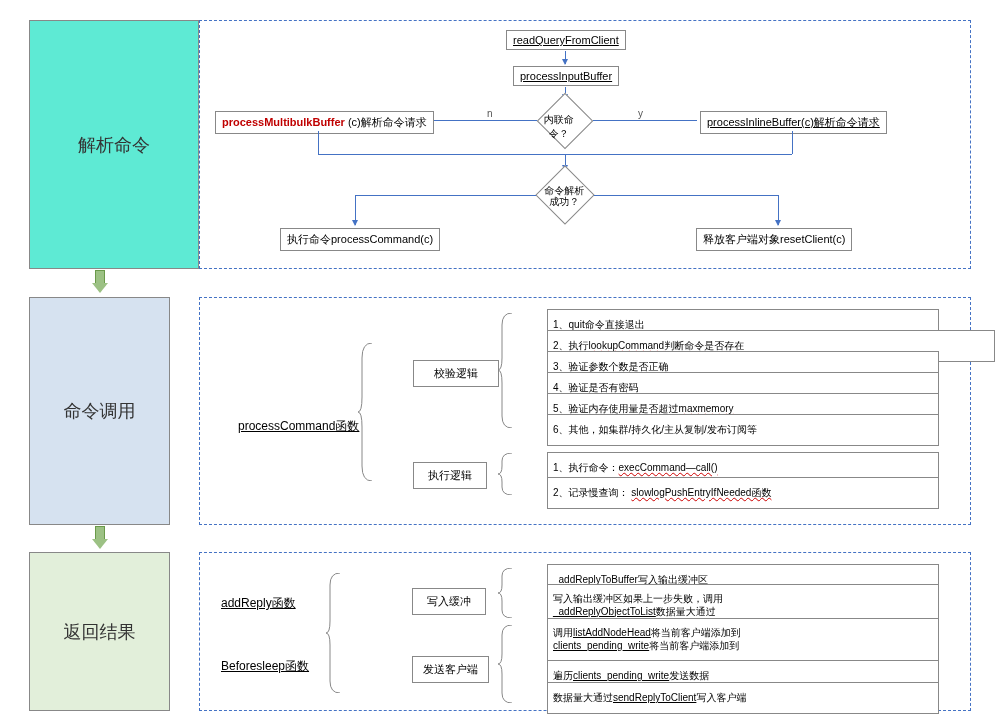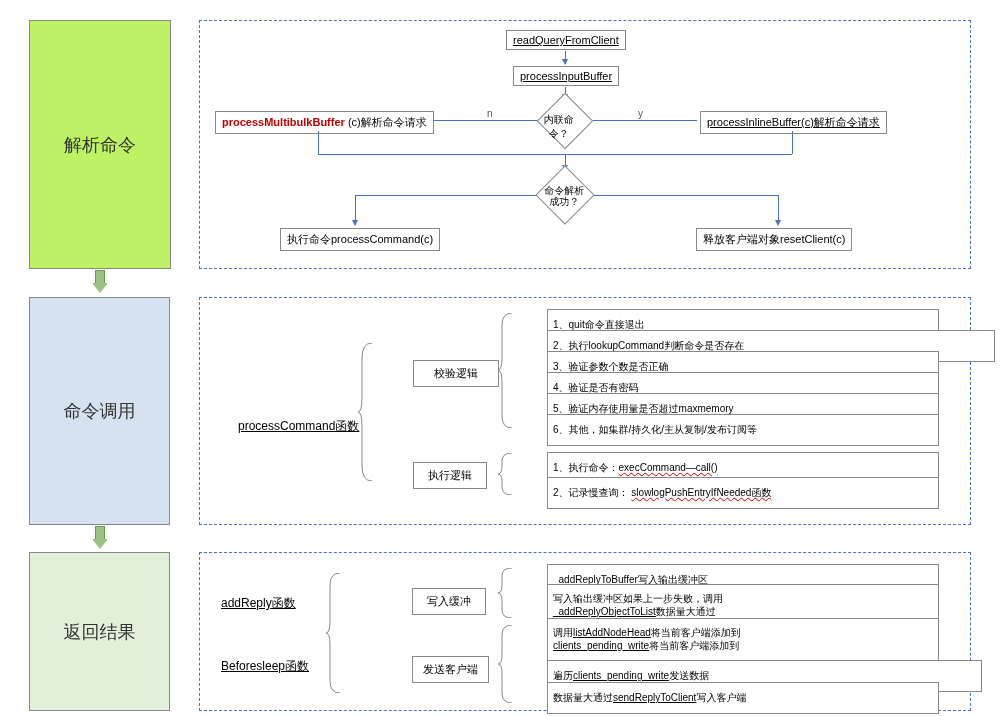--- a/index.html
+++ b/index.html
@@ -1,18 +1,18 @@
 <!DOCTYPE html>
 <html><head>
 <meta charset="utf-8">
 <style>
 *{box-sizing:border-box;margin:0;padding:0}
 body{font-family:Arial,"Microsoft YaHei",sans-serif;font-size:11px;background:#fff;width:1000px;height:716px;position:relative}
 .stage-label{position:absolute;border:1px solid #888;display:flex;align-items:center;justify-content:center;font-size:18px;color:#333}
-.stage1{left:29px;top:20px;width:142px;height:249px;background:#bef264}
+.stage1{left:29px;top:20px;width:170px;height:249px;background:#5eead4}
 .stage2{left:29px;top:297px;width:141px;height:228px;background:#d6e2f0}
 .stage3{left:29px;top:552px;width:141px;height:159px;background:#e2efda}
 .panel{position:absolute;border:1.5px dashed #4472c4}
 .p1{left:199px;top:20px;width:772px;height:249px}
 .p2{left:199px;top:297px;width:772px;height:228px}
 .p3{left:199px;top:552px;width:772px;height:159px}
 .box{position:absolute;border:1px solid #888;background:#fff;text-align:center;padding:3px 6px;font-size:11px;white-space:nowrap}
 .box u{text-decoration:underline}
 .red{color:#c00000;font-weight:bold}
 .diamond{position:absolute;border:1px solid #888;background:#fff;transform:rotate(45deg)}
@@ -121,14 +121,14 @@
 <svg class="brace" style="left:498px;top:568px;height:50px" viewBox="0 0 14 50" preserveAspectRatio="none">
     <path d="M14 0 Q4 0 4 8 L4 17 Q4 25 0 25 Q4 25 4 33 L4 42 Q4 50 14 50" fill="none" stroke="#888" stroke-width="1"></path>
   </svg>
 <svg class="brace" style="left:498px;top:625px;height:78px" viewBox="0 0 14 78" preserveAspectRatio="none">
     <path d="M14 0 Q4 0 4 10 L4 29 Q4 39 0 39 Q4 39 4 49 L4 68 Q4 78 14 78" fill="none" stroke="#888" stroke-width="1"></path>
   </svg>
 
 <div class="listbox" style="left:547px;top:564px;width:392px"><span> </span><u>_addReplyToBuffer</u><span>写入输出缓冲区</span></div>
 <div class="listbox" style="left:547px;top:584px;width:392px;white-space:normal;line-height:1.25"><span>写入输出缓冲区如果上一步失败，调用</span><br><u>_addReplyObjectToList</u><span>数据量大通过</span></div>
 <div class="listbox" style="left:547px;top:618px;width:392px;white-space:normal;line-height:1.25"><span>调用</span><u>listAddNodeHead</u><span>将当前客户端添加到</span><br><u>clients_pending_write</u><span>将当前客户端添加到</span></div>
-<div class="listbox" style="left:547px;top:660px;width:435px"><span>遍历</span><u>clients_pending_write</u><span>发送数据</span></div>
+<div class="listbox" style="left:547px;top:660px;width:392px"><span>遍历</span><u>clients_pending_write</u><span>发送数据</span></div>
 <div class="listbox" style="left:547px;top:682px;width:392px"><span>数据量大通过</span><u>sendReplyToClient</u><span>写入客户端</span></div>
 
 </body></html>

